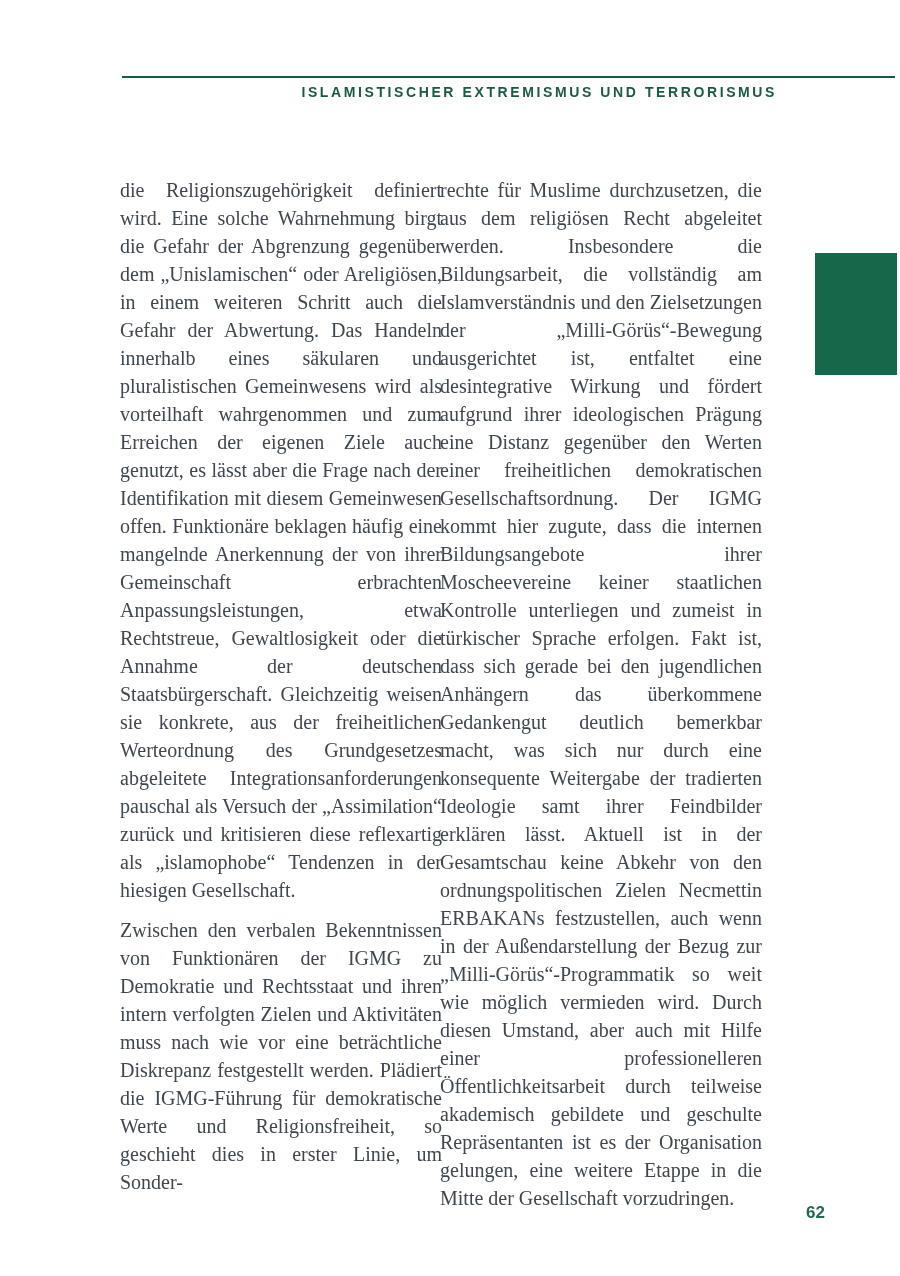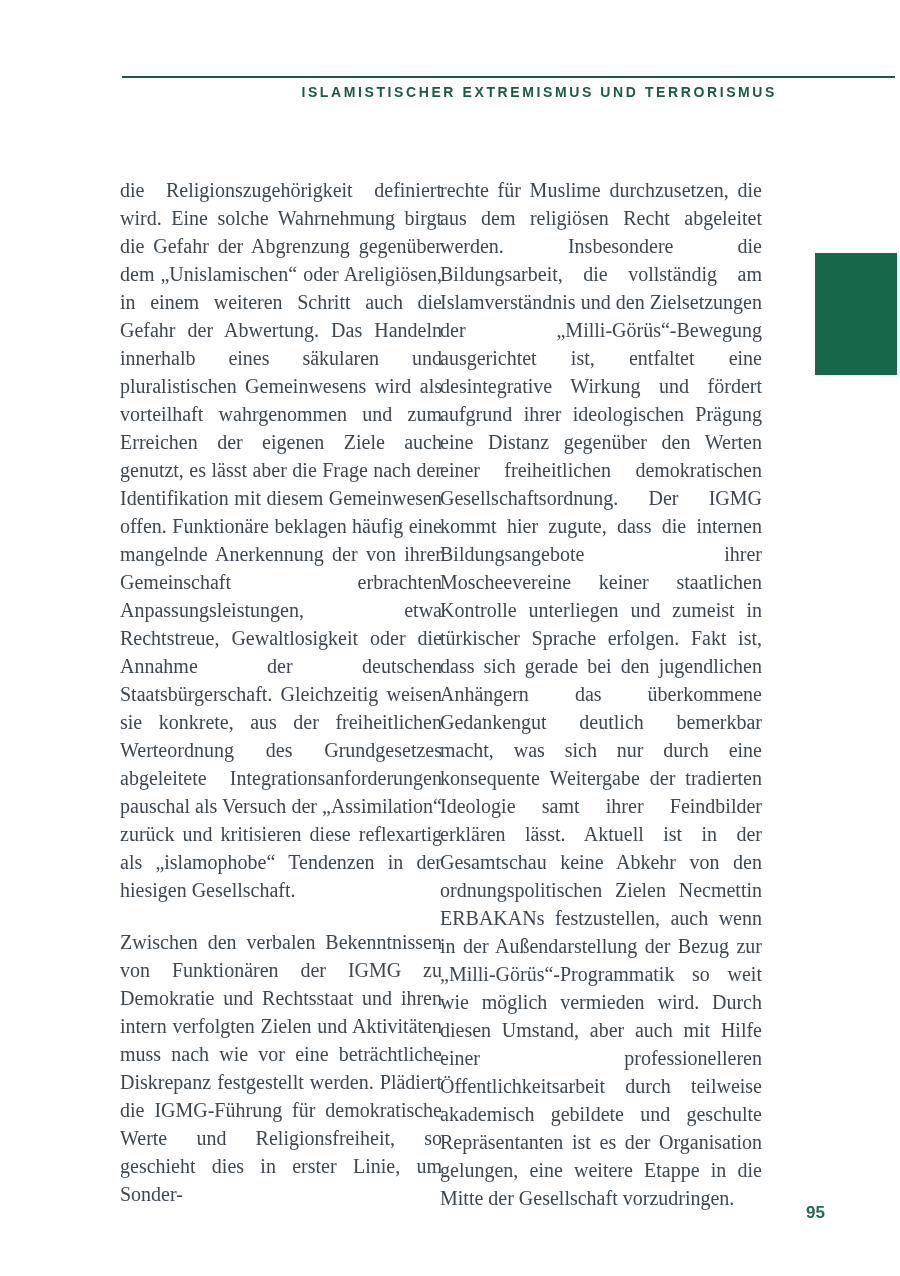--- a/index.html
+++ b/index.html
@@ -46,21 +46,21 @@
     width:322px;
     color:var(--text);
     font-size:20px;
     line-height:28px;
     text-align:justify;
     hyphens:auto;
     -webkit-hyphens:auto;
   }
   .col.left{left:120px;}
   .col.right{left:440px;}
-  .col p + p{margin-top:24px;}
+  .col p + p{margin-top:12px;}
   .page-number{
     position:absolute;
     top:1203px;left:806px;
     font-family:"Liberation Sans","DejaVu Sans",sans-serif;
     font-weight:bold;
     font-size:17px;
     color:var(--pagenum-green);
   }
 </style>
 </head>
@@ -76,15 +76,15 @@
 
   <div class="col left">
     <p>die Religionszugehörigkeit definiert wird. Eine solche Wahrnehmung birgt die Gefahr der Abgrenzung gegenüber dem „Unislamischen“ oder Areligiösen, in einem weiteren Schritt auch die Gefahr der Abwertung. Das Handeln innerhalb eines säkularen und pluralistischen Gemeinwesens wird als vorteilhaft wahrgenommen und zum Erreichen der eigenen Ziele auch genutzt, es lässt aber die Frage nach der Identifikation mit diesem Gemeinwesen offen. Funktionäre beklagen häufig eine mangelnde Anerkennung der von ihrer Gemeinschaft erbrachten Anpassungsleistungen, etwa Rechtstreue, Gewaltlosigkeit oder die Annahme der deutschen Staatsbürgerschaft. Gleichzeitig weisen sie konkrete, aus der freiheitlichen Werteordnung des Grundgesetzes abgeleitete Integrationsanforderungen pauschal als Versuch der „Assimilation“ zurück und kritisieren diese reflexartig als „islamophobe“ Tendenzen in der hiesigen Gesellschaft.</p>
     <p>Zwischen den verbalen Bekenntnissen von Funktionären der IGMG zu Demokratie und Rechtsstaat und ihren intern verfolgten Zielen und Aktivitäten muss nach wie vor eine beträchtliche Diskrepanz festgestellt werden. Plädiert die IGMG-Führung für demokratische Werte und Religionsfreiheit, so geschieht dies in erster Linie, um Sonder-</p>
   </div>
 
   <div class="col right">
     <p>rechte für Muslime durchzusetzen, die aus dem religiösen Recht abgeleitet werden. Insbesondere die Bildungsarbeit, die vollständig am Islamverständnis und den Zielsetzungen der „Milli-Görüs“-Bewegung ausgerichtet ist, entfaltet eine desintegrative Wirkung und fördert aufgrund ihrer ideologischen Prägung eine Distanz gegenüber den Werten einer freiheitlichen demokratischen Gesellschaftsordnung. Der IGMG kommt hier zugute, dass die internen Bildungsangebote ihrer Moscheevereine keiner staatlichen Kontrolle unterliegen und zumeist in türkischer Sprache erfolgen. Fakt ist, dass sich gerade bei den jugendlichen Anhängern das überkommene Gedankengut deutlich bemerkbar macht, was sich nur durch eine konsequente Weitergabe der tradierten Ideologie samt ihrer Feindbilder erklären lässt. Aktuell ist in der Gesamtschau keine Abkehr von den ordnungspolitischen Zielen Necmettin ERBAKANs festzustellen, auch wenn in der Außendarstellung der Bezug zur „Milli-Görüs“-Programmatik so weit wie möglich vermieden wird. Durch diesen Umstand, aber auch mit Hilfe einer professionelleren Öffentlichkeitsarbeit durch teilweise akademisch gebildete und geschulte Repräsentanten ist es der Organisation gelungen, eine weitere Etappe in die Mitte der Gesellschaft vorzudringen.</p>
   </div>
 
-  <div class="page-number">95</div>
+  <div class="page-number">62</div>
 
 </div>
 
 </body></html>

